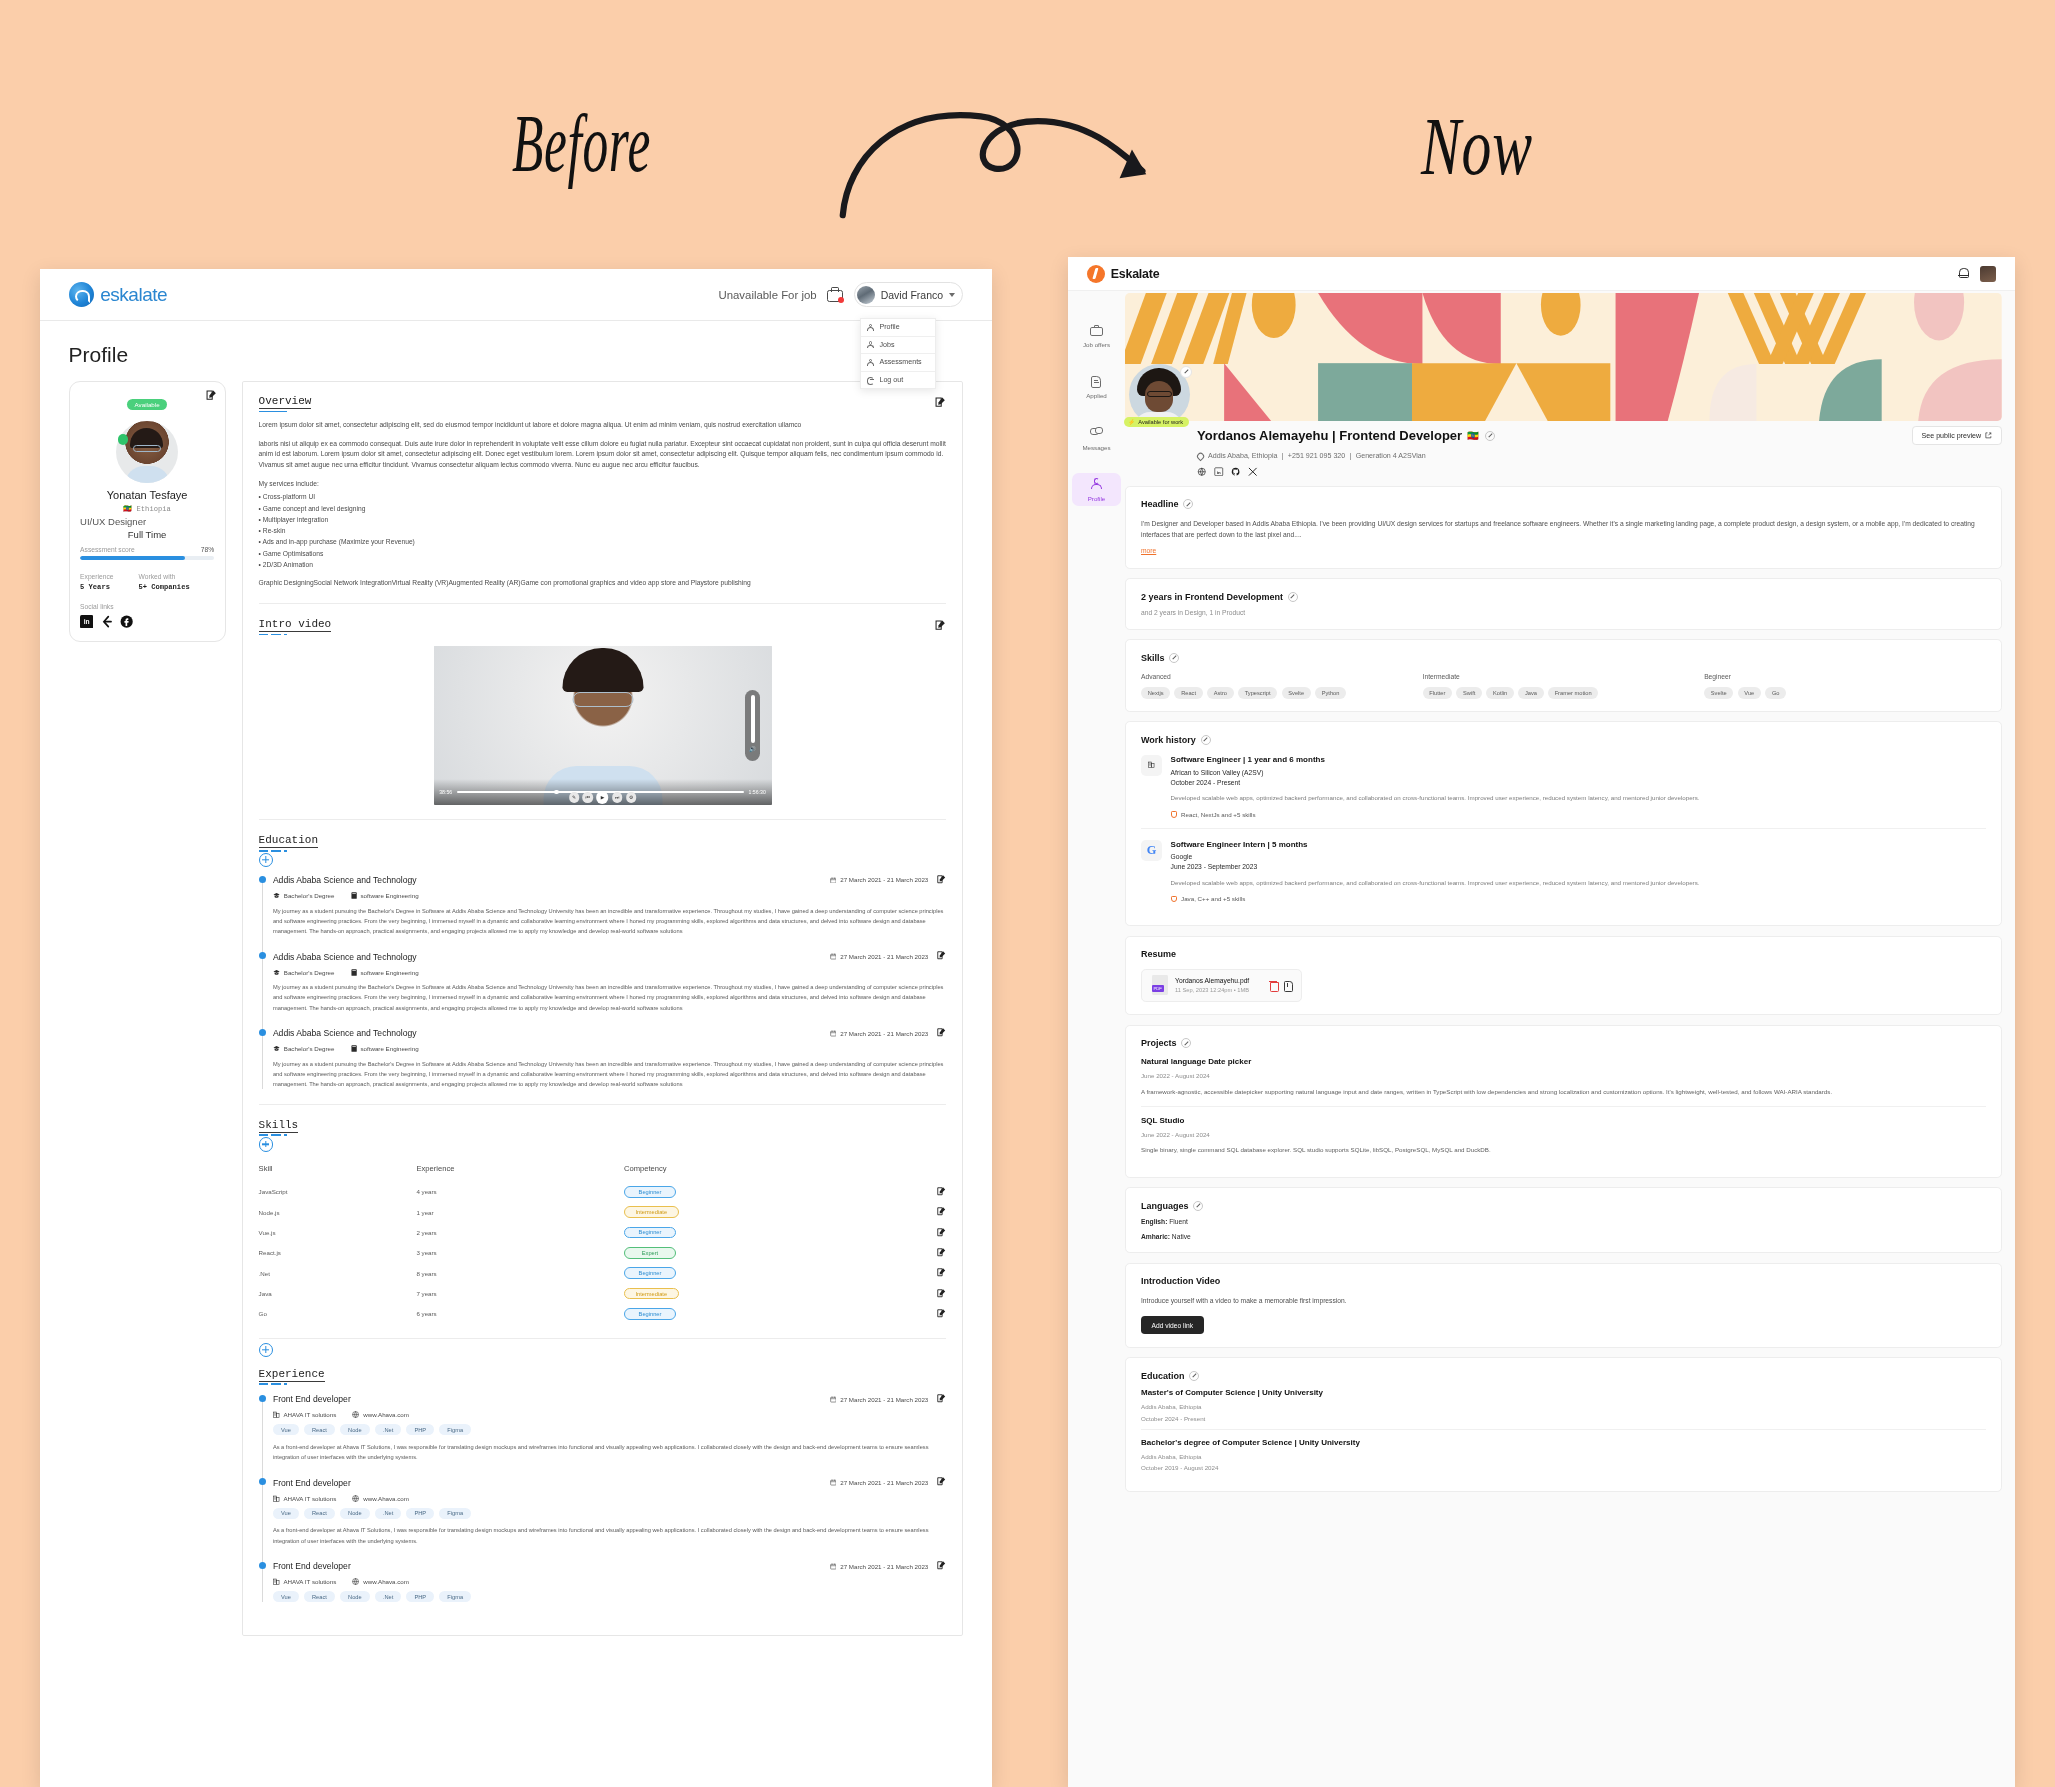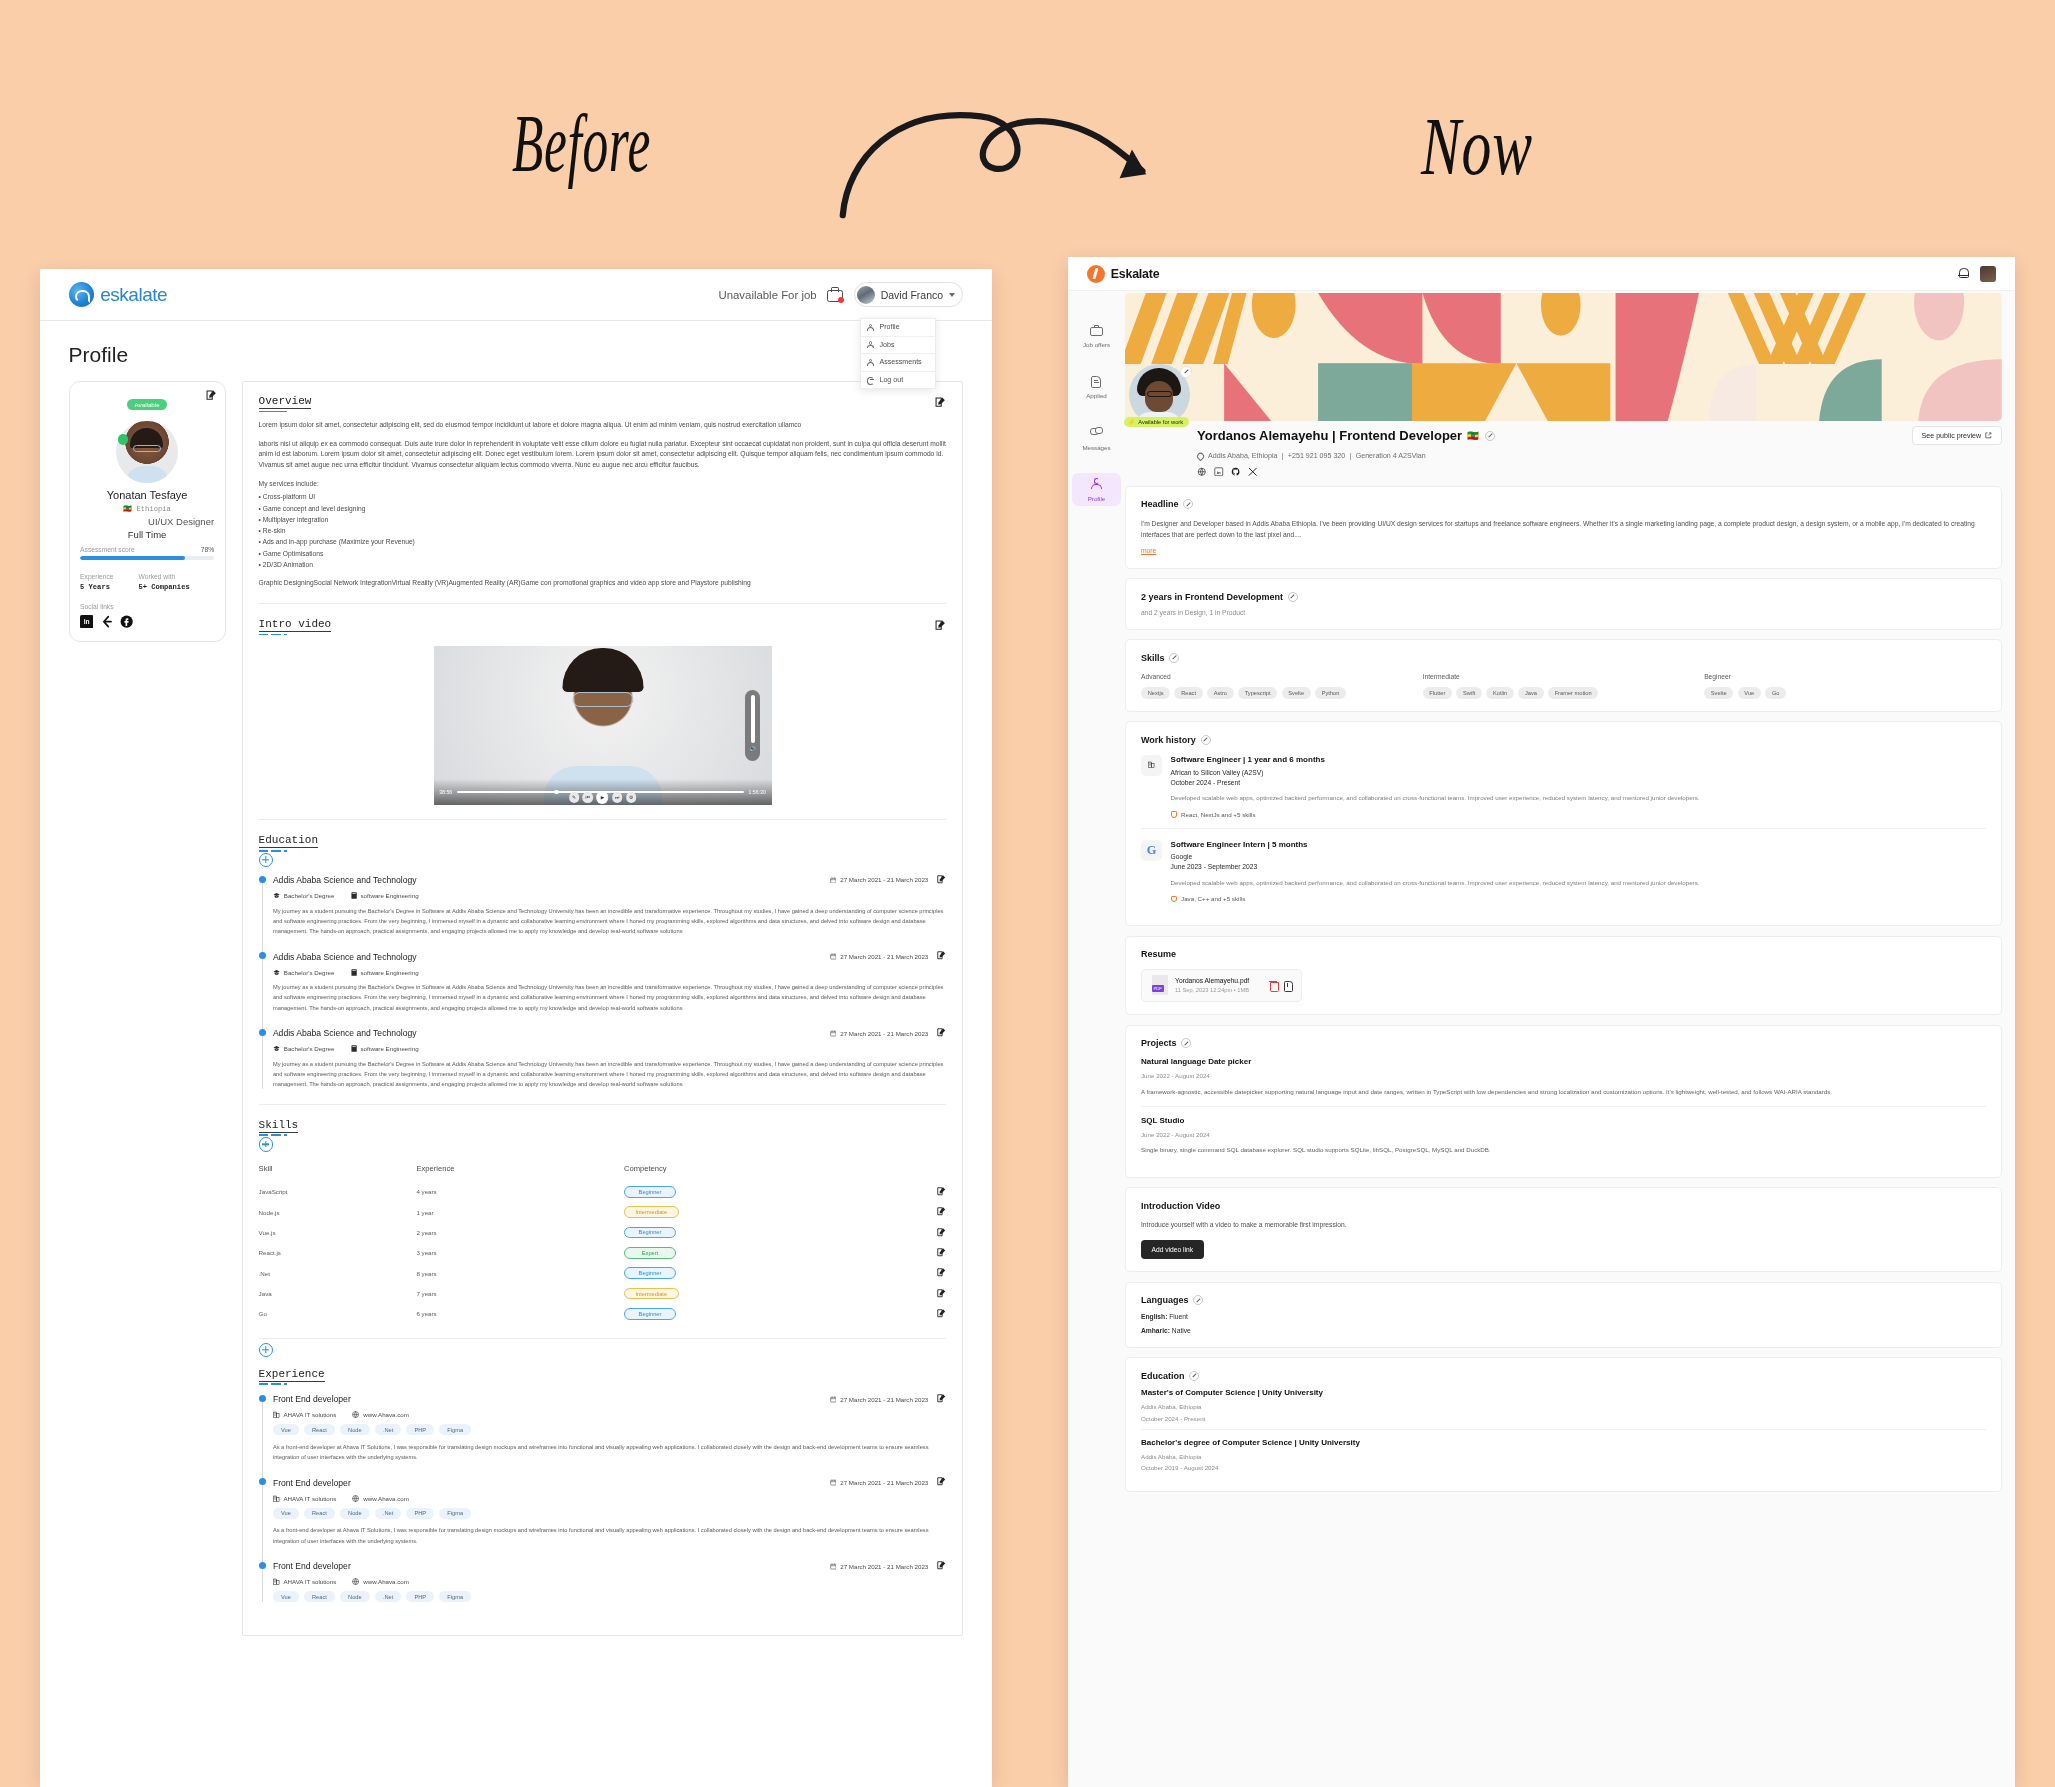--- a/index.html
+++ b/index.html
@@ -102,21 +102,21 @@
     width:62px;height:62px;border-radius:50%;
     background:radial-gradient(circle at 50% 34%, #8a6246 0%, #6b4530 42%, #e7e9ea 43%, #e7e9ea 100%);
     position:relative; overflow:hidden;
   }
   .pc-photo .hair{position:absolute;left:14.3px;top:7.6px;width:33px;height:20px;background:#241a16;border-radius:16.7px 16.7px 2.9px 2.9px;}
   .pc-photo .shirt{position:absolute;left:8.6px;bottom:-4.8px;width:45px;height:22px;background:#cfe0ef;border-radius:19px 19px 0 0;}
   .pc-photo .gl{position:absolute;left:17px;top:24px;width:28px;height:7.6px;border:1px solid #9fb6c9;border-radius:4.3px;}
   .pc-dot{position:absolute;left:1.9px;top:13.3px;width:10.5px;height:10.5px;border-radius:50%;background:#2ec46b;}
   .pc-name{ text-align:center;font-size:11px;color:#1d1d1d;margin-top:6.7px; }
   .pc-country{ text-align:center;font-size:7.1px;color:#8b8b8b;margin-top:2.4px; font-family:"Liberation Mono", monospace;}
-  .pc-role{ text-align:right;font-size:9.5px;color:#555;margin-top:2.9px; }
+  .pc-role{ text-align:left;font-size:9.5px;color:#555;margin-top:2.9px; }
   .pc-type{ text-align:center;font-size:9.5px;color:#333;margin-top:1.9px; }
   .pc-score-row{ display:flex;justify-content:space-between;font-size:6.7px;color:#9a9a9a;margin-top:6.7px; }
   .pc-score-row .v{color:#555;}
   .pc-bar{ height:3.3px;background:#e9eef3;border-radius:2.4px;margin-top:2.9px;overflow:hidden; }
   .pc-bar > i{ display:block;height:100%;background:#2a8fe0;border-radius:2.4px; }
   .pc-stats{ display:flex; gap:25px; margin-top:13.3px; }
   .pc-stats .k{font-size:6.7px;color:#9a9a9a;}
   .pc-stats .v{font-size:7.1px;color:#1e1e1e;margin-top:2.9px;font-family:"Liberation Mono", monospace;font-weight:700;}
   .pc-social-l{font-size:6.7px;color:#9a9a9a;margin-top:12.4px;}
   .pc-social{display:flex;gap:6.7px;margin-top:4.8px;}
@@ -1122,35 +1122,35 @@
             <div class="pj-item">
               <div class="pj-h">SQL Studio</div>
               <div class="pj-date">June 2022 - August 2024</div>
               <div class="pj-desc">Single binary, single command SQL database explorer. SQL studio supports SQLite, libSQL, PostgreSQL, MySQL and DuckDB.</div>
             </div>
           </div>
       </div>
 
       <div class="card">
         <div class="card-title">
-            <span>Introduction Video</span>
-          </div>
-        <div class="card-p">Introduce yourself with a video to make a memorable first impression.</div>
-        <div class="btn-dark">Add video link</div>
-      </div>
-
-      <div class="card">
-        <div class="card-title">
           <span>Languages</span>
           <span class="pen-ic">
               <i></i>
             </span>
         </div>
         <div class="lang-line"><b>English:</b> <span>Fluent</span></div>
         <div class="lang-line"><b>Amharic:</b> <span>Native</span></div>
+      </div>
+
+      <div class="card">
+        <div class="card-title">
+            <span>Introduction Video</span>
+          </div>
+        <div class="card-p">Introduce yourself with a video to make a memorable first impression.</div>
+        <div class="btn-dark">Add video link</div>
       </div>
 
       <div class="card">
         <div class="card-title">
           <span>Education</span>
           <span class="pen-ic">
               <i></i>
             </span>
         </div>
         <div id="now-education-list">

